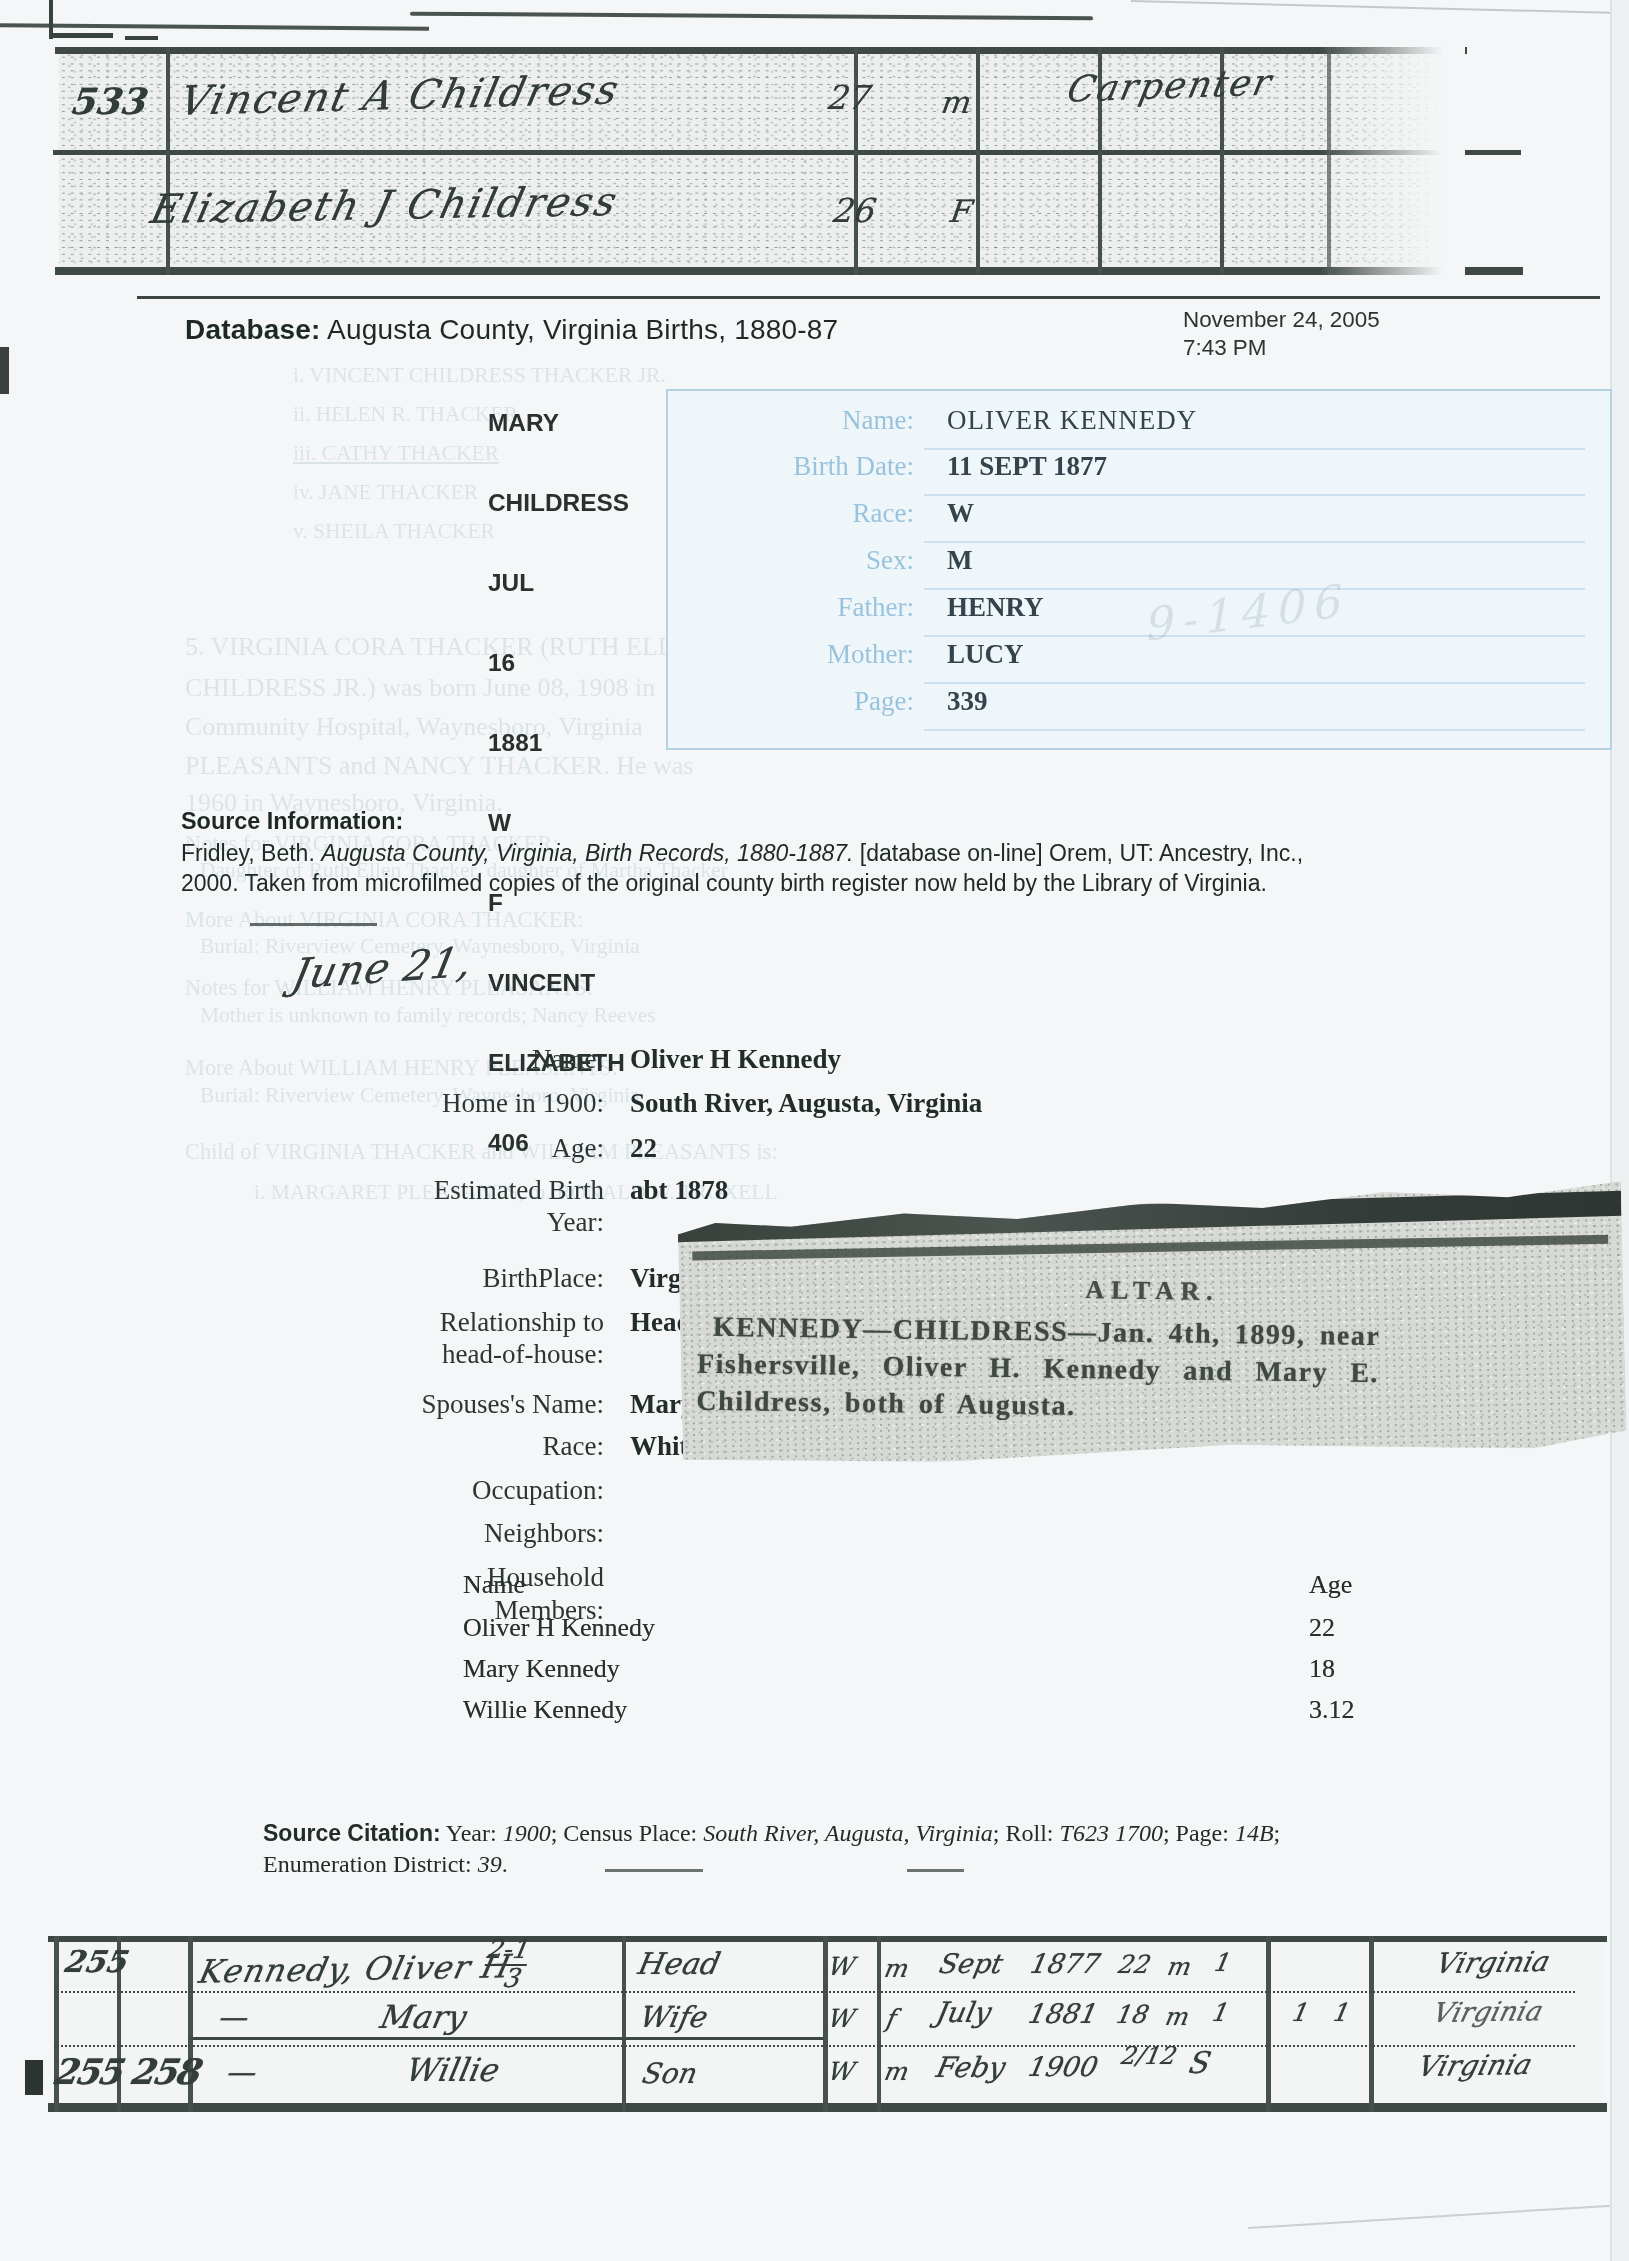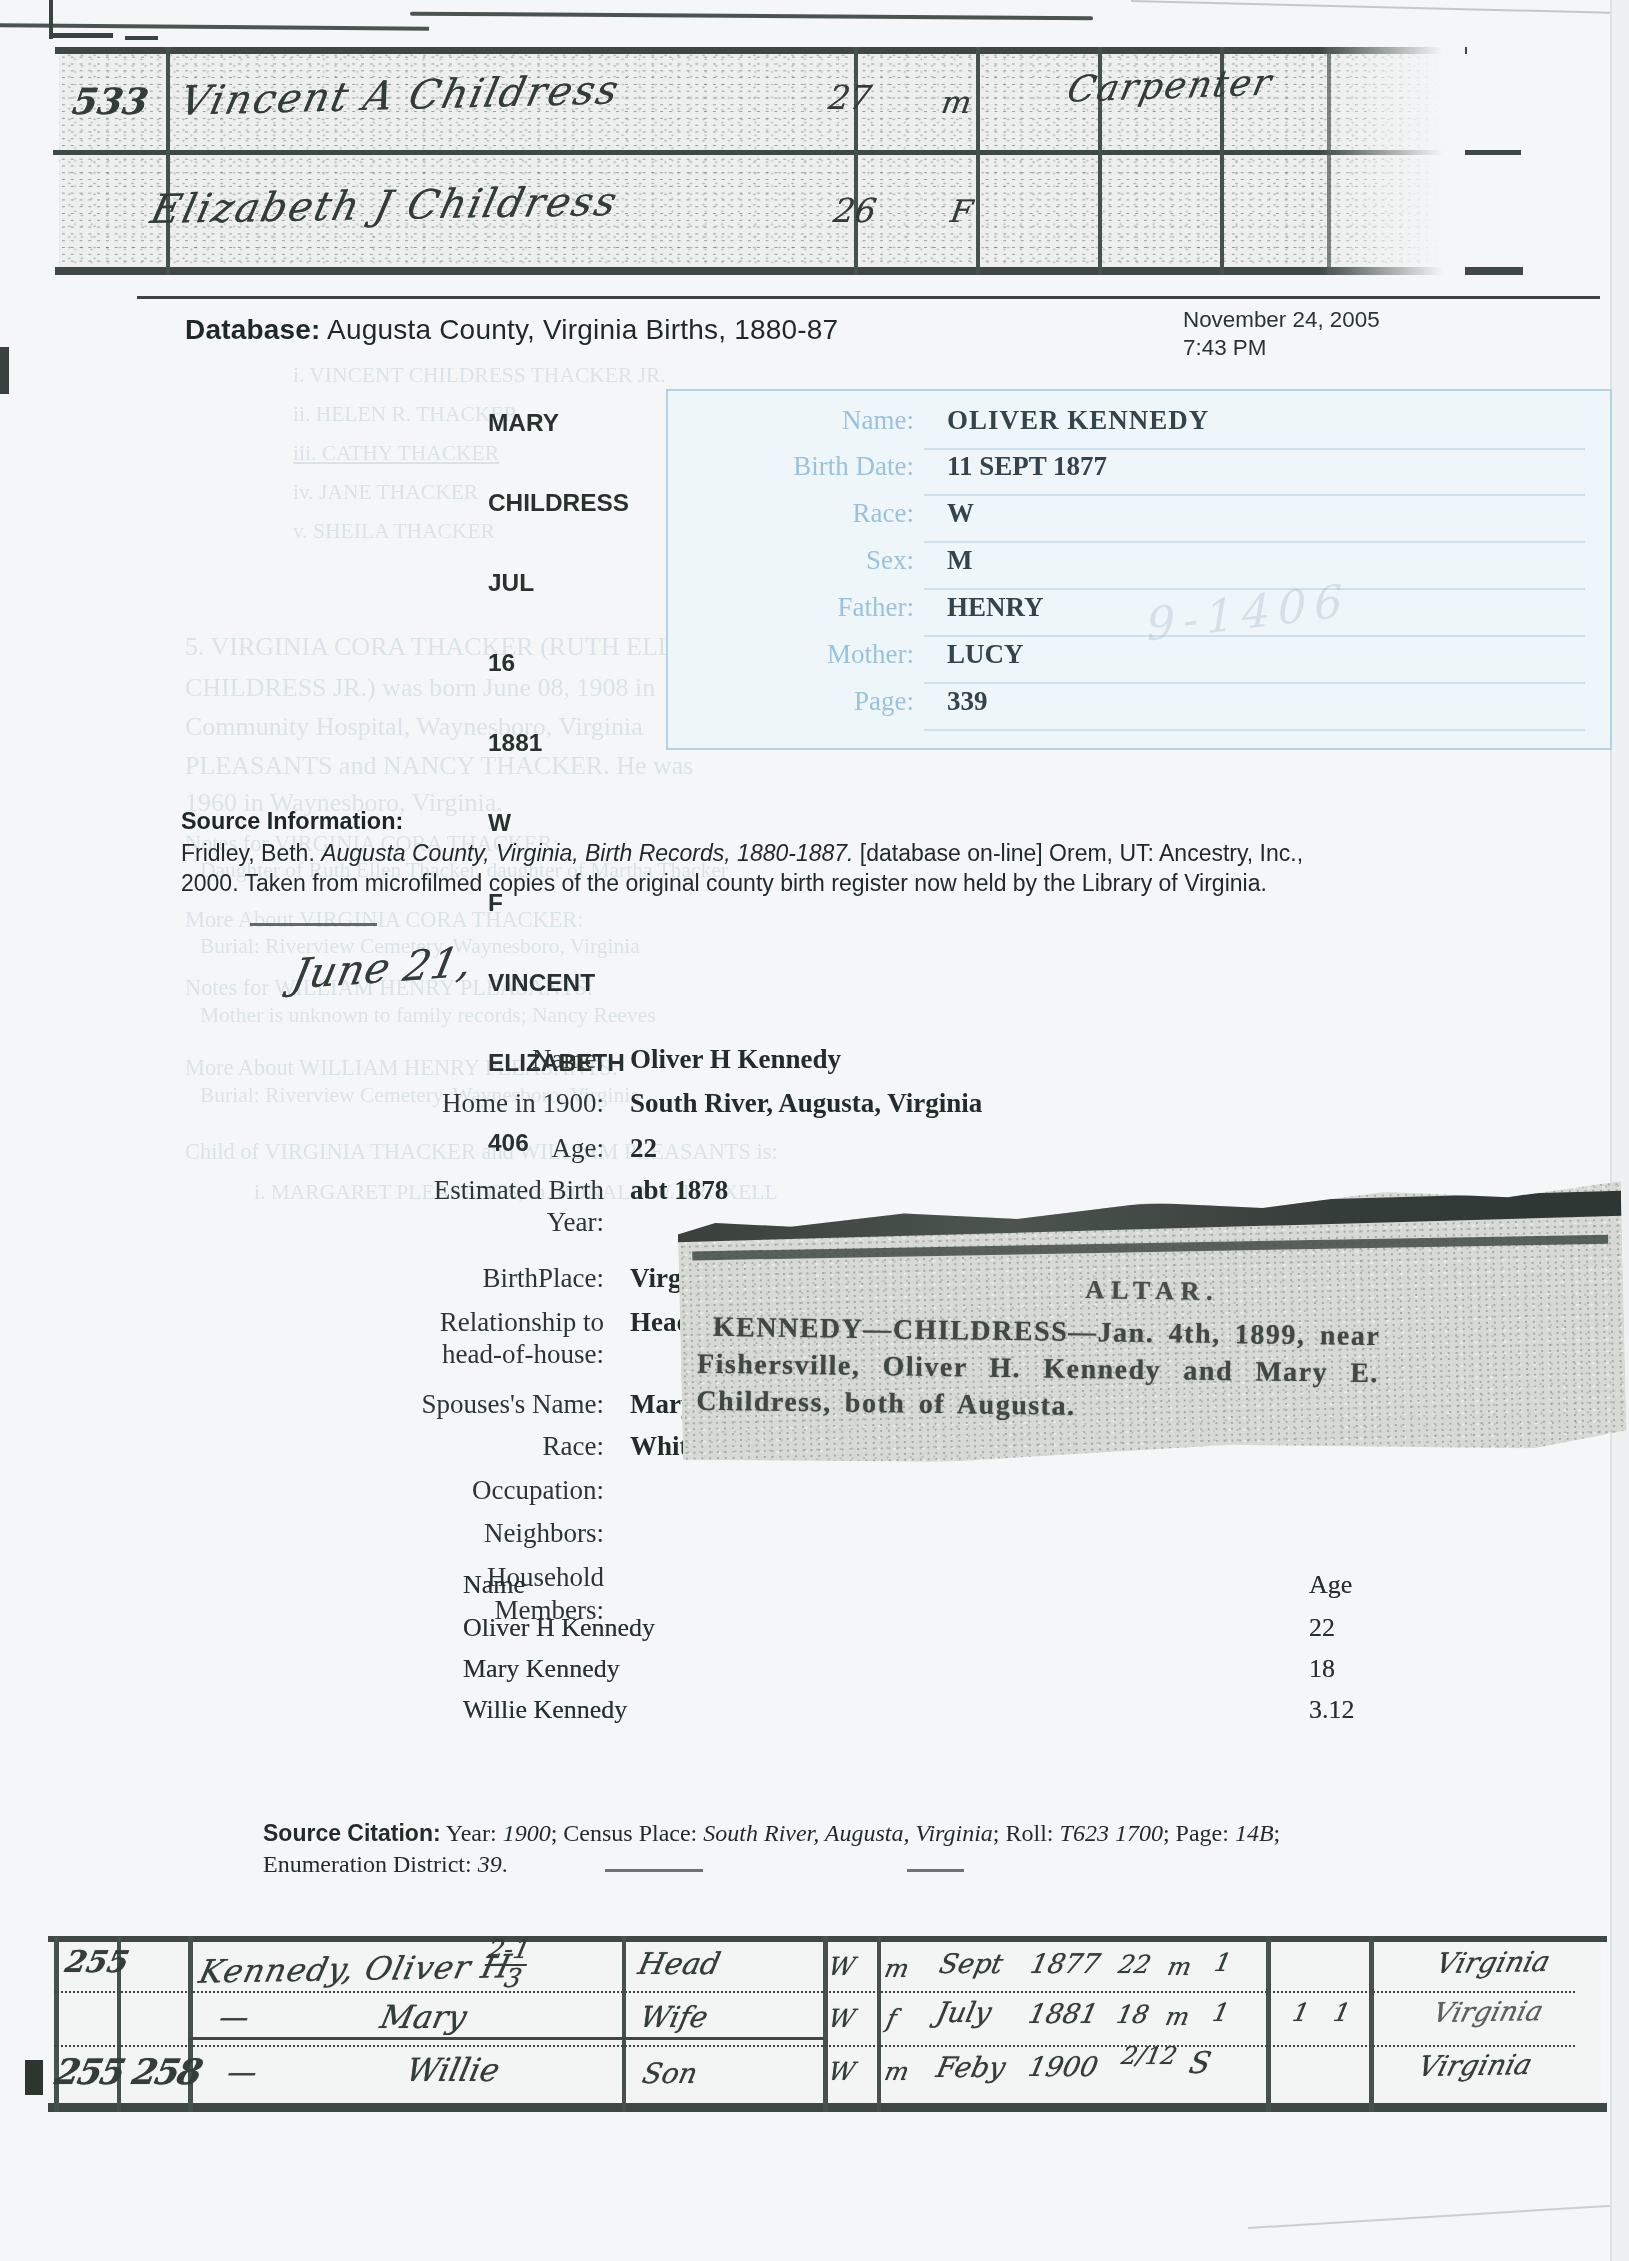--- a/index.html
+++ b/index.html
@@ -157,21 +157,21 @@
     <div>W</div>
     <div>F</div>
     <div>VINCENT</div>
     <div>ELIZABETH</div>
     <div>406</div>
   </div>
 
   <div class="abs card" style="left:666px;top:389px;width:942px;height:357px;">
     <div class="br-row" style="top:13.7px;">
       <span class="br-label">Name:</span>
-      <span class="br-value" style="font-weight:bold;letter-spacing:1px;">OLIVER KENNEDY</span>
+      <span class="br-value" style="font-weight:normal;letter-spacing:1px;">OLIVER KENNEDY</span>
       <span class="br-ul"></span>
     </div>
     <div class="br-row" style="top:60px;">
       <span class="br-label">Birth Date:</span>
       <span class="br-value">11 SEPT 1877</span>
       <span class="br-ul"></span>
     </div>
     <div class="br-row" style="top:107px;">
       <span class="br-label">Race:</span>
       <span class="br-value">W</span>

